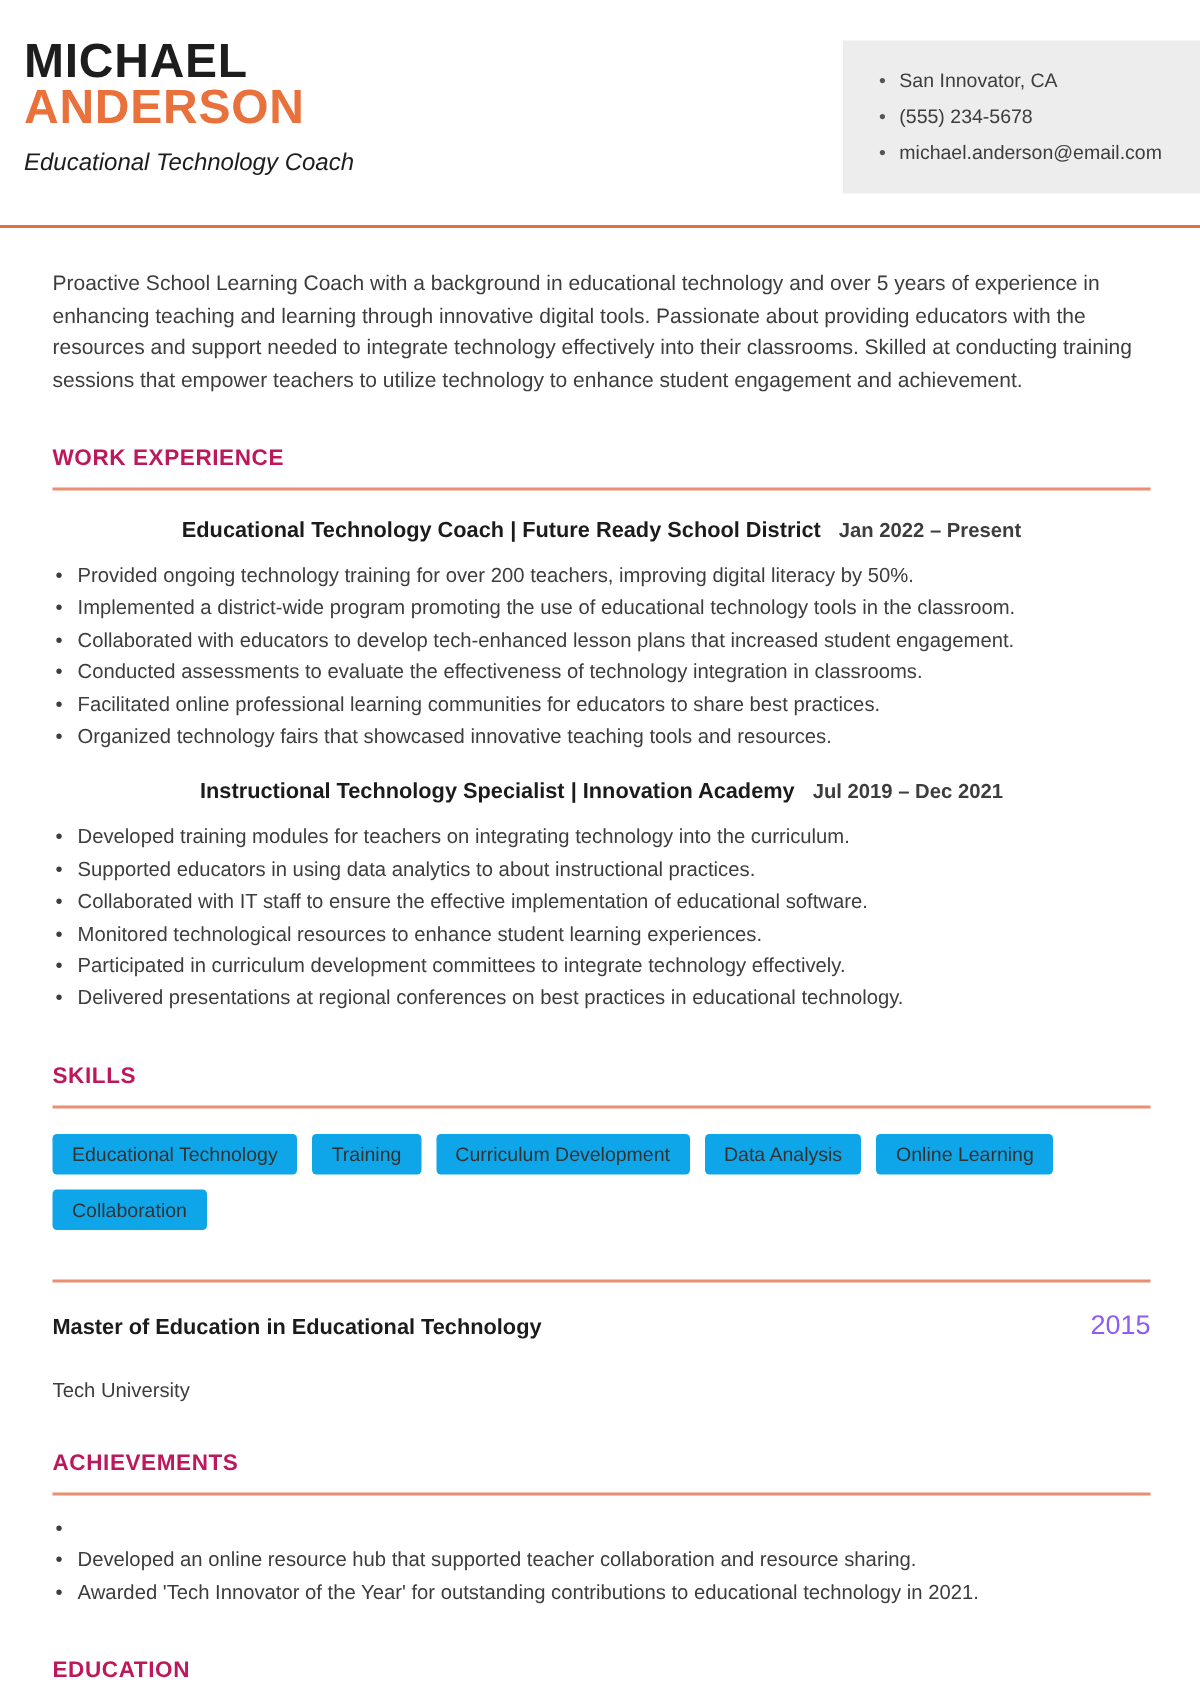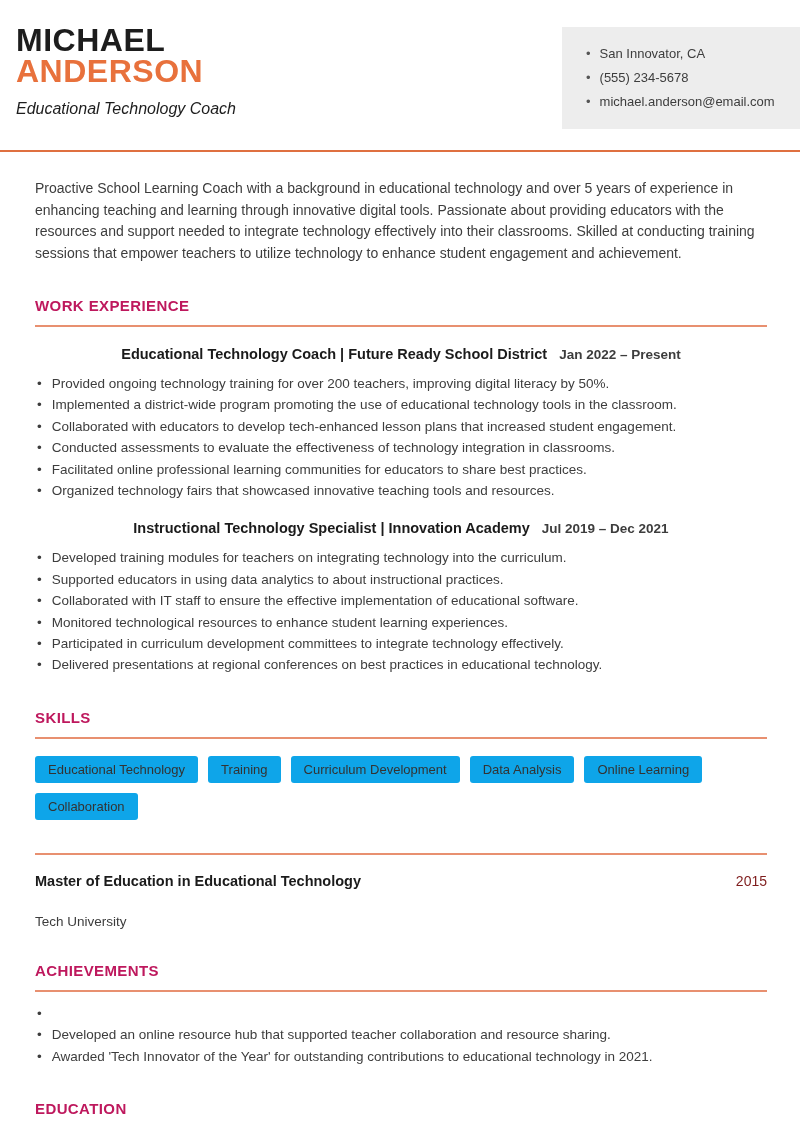--- a/index.html
+++ b/index.html
@@ -143,21 +143,21 @@
     justify-content: space-between;
     align-items: baseline;
     gap: 12px;
   }
   .edu-degree {
     margin: 0;
     font-size: 14.5px;
     font-weight: bold;
     color: #1b1b1b;
   }
-  .edu-year { font-size: 14px; color: #7f1d1d; white-space: nowrap; margin-left: 40px; }
+  .edu-year { font-size: 18px; color: #8b5cf6; white-space: nowrap; margin-left: 40px; }
   .edu-school { margin-top: 25px; font-size: 13.5px; color: #3d3d3d; }
 
   .ach-list { margin-top: 14px; }
 </style>
 </head>
 <body>
 
 <div class="page">
 
   <header class="header">

